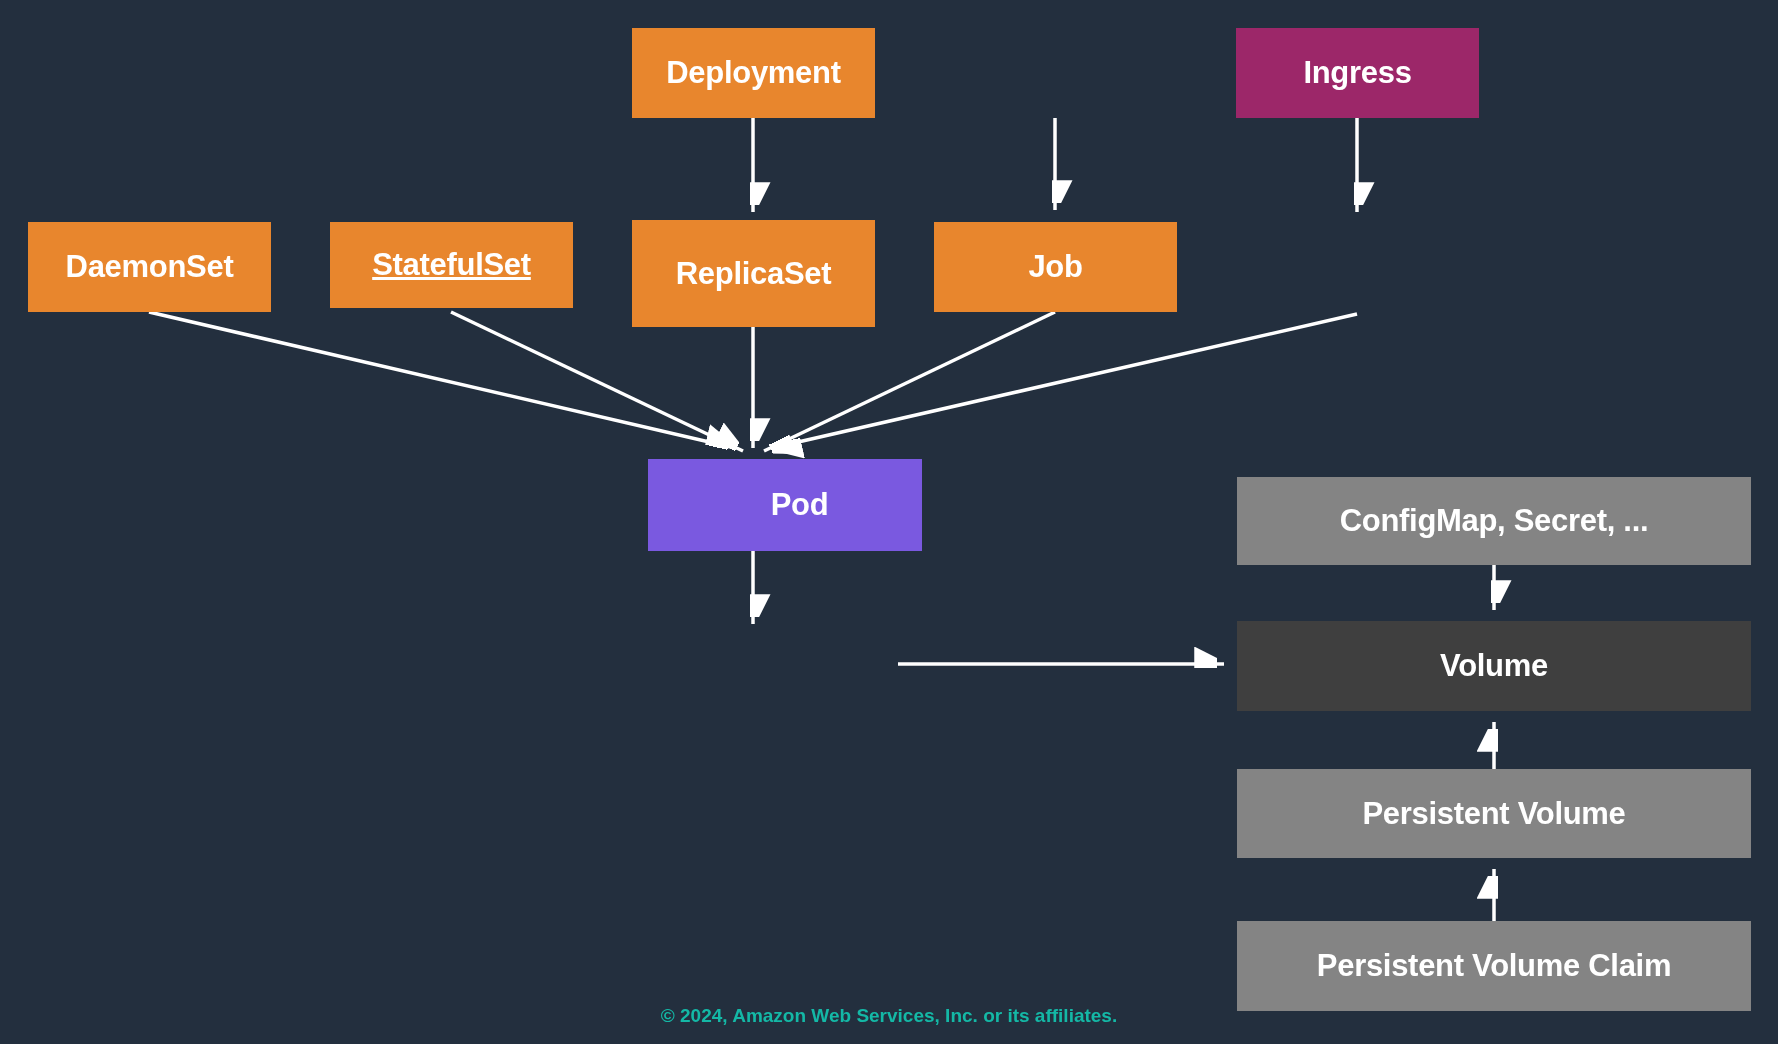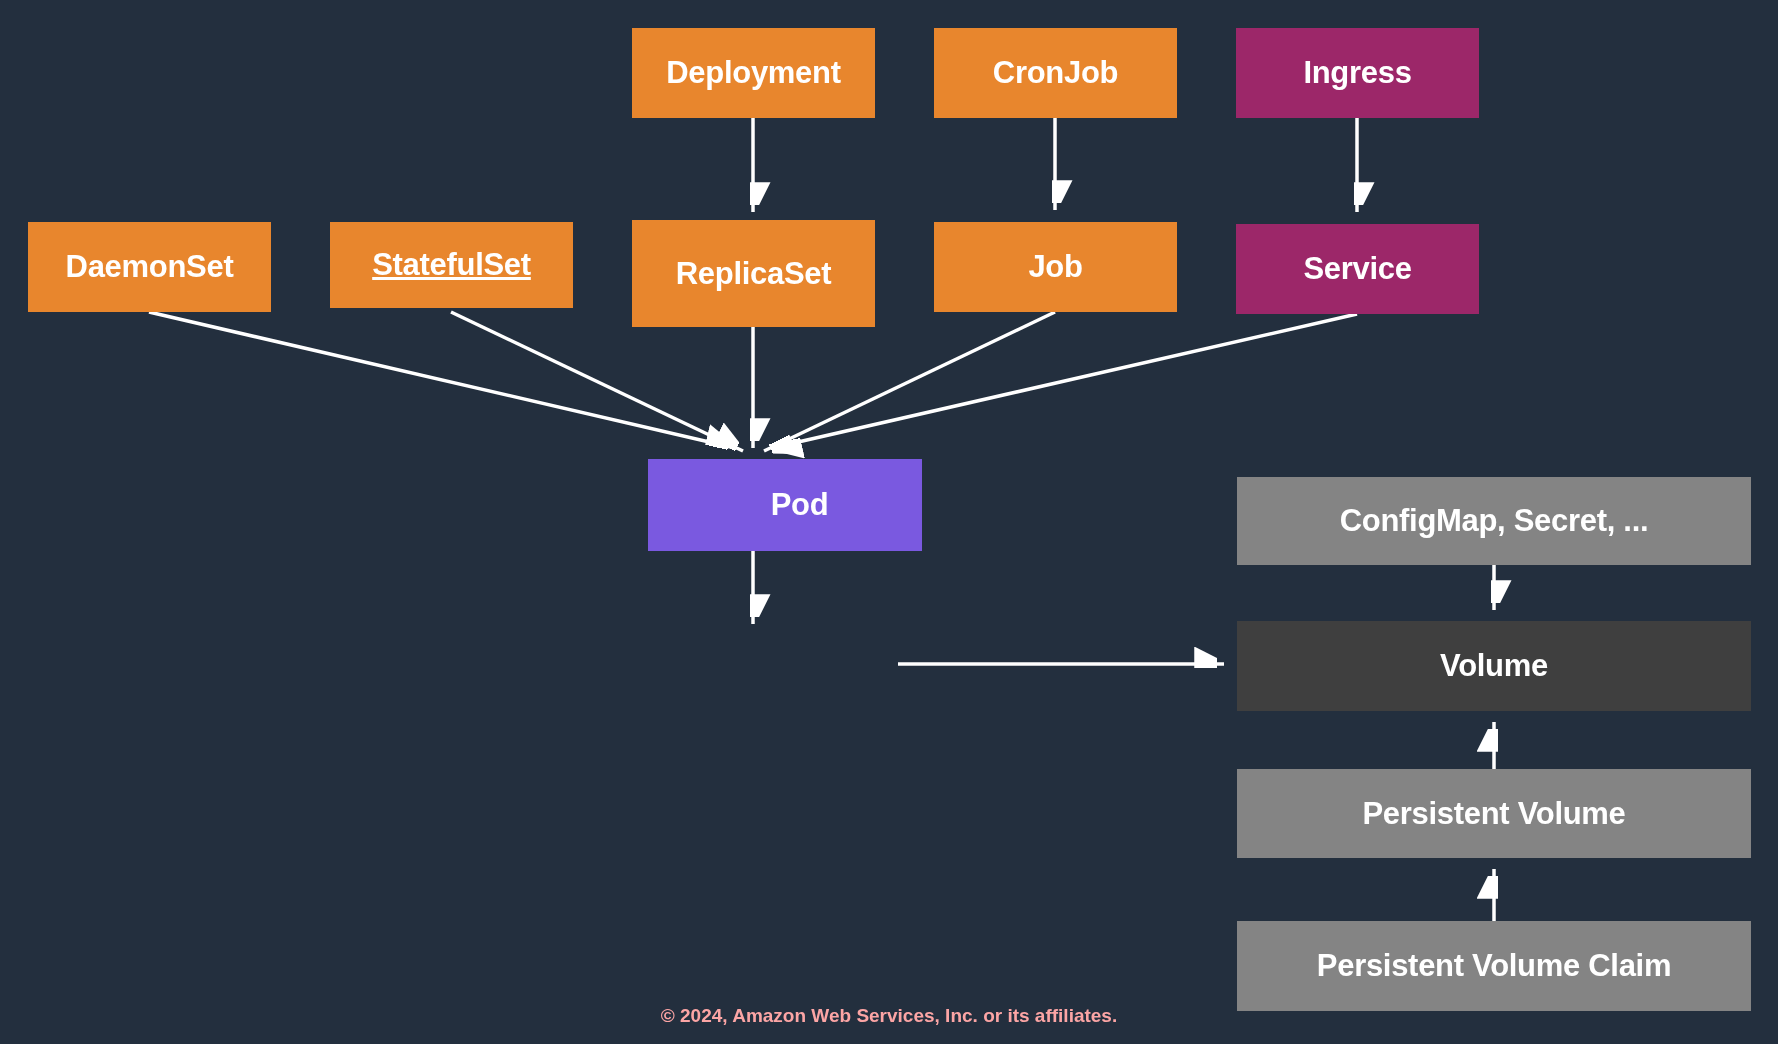--- a/index.html
+++ b/index.html
@@ -77,21 +77,21 @@
   .n-volume    { left: 1237px; top: 621px; width: 514px; height: 90px; }
   .n-pv        { left: 1237px; top: 769px; width: 514px; height: 89px; }
   .n-pvc       { left: 1237px; top: 921px; width: 514px; height: 90px; }
 
   .footer {
     position: absolute;
     left: 0;
     top: 1005px;
     width: 1778px;
     text-align: center;
-    color: #fca5a5;
+    color: #14b8a6;
     font-size: 19px;
     font-weight: 600;
   }
 </style>
 </head>
 <body>
 
 <div class="canvas">
 
   <svg class="edges" viewBox="0 0 1778 1044" xmlns="http://www.w3.org/2000/svg">
@@ -116,41 +116,35 @@
 
       <line x1="1494" y1="565" x2="1494" y2="610" marker-end="url(#arrow)"></line>
       <line x1="1494" y1="769" x2="1494" y2="722" marker-end="url(#arrow)"></line>
       <line x1="1494" y1="921" x2="1494" y2="869" marker-end="url(#arrow)"></line>
     </g>
   </svg>
 
   <div class="node orange n-deployment">
     <span>Deployment</span>
   </div>
-  <div class="node orange n-cronjob">
-    <span>CronJob</span>
-  </div>
   <div class="node magenta n-ingress">
     <span>Ingress</span>
   </div>
 
   <div class="node orange n-daemonset">
     <span>DaemonSet</span>
   </div>
   <div class="node orange n-statefulset">
     <span>StatefulSet</span>
   </div>
   <div class="node orange n-replicaset">
     <span>ReplicaSet</span>
   </div>
   <div class="node orange n-job">
     <span>Job</span>
-  </div>
-  <div class="node magenta n-service">
-    <span>Service</span>
   </div>
 
   <div class="node purple n-pod">
     <span>Pod</span>
   </div>
 
 
   <div class="node gray-light n-configmap">
     <span>ConfigMap, Secret, ...</span>
   </div>

